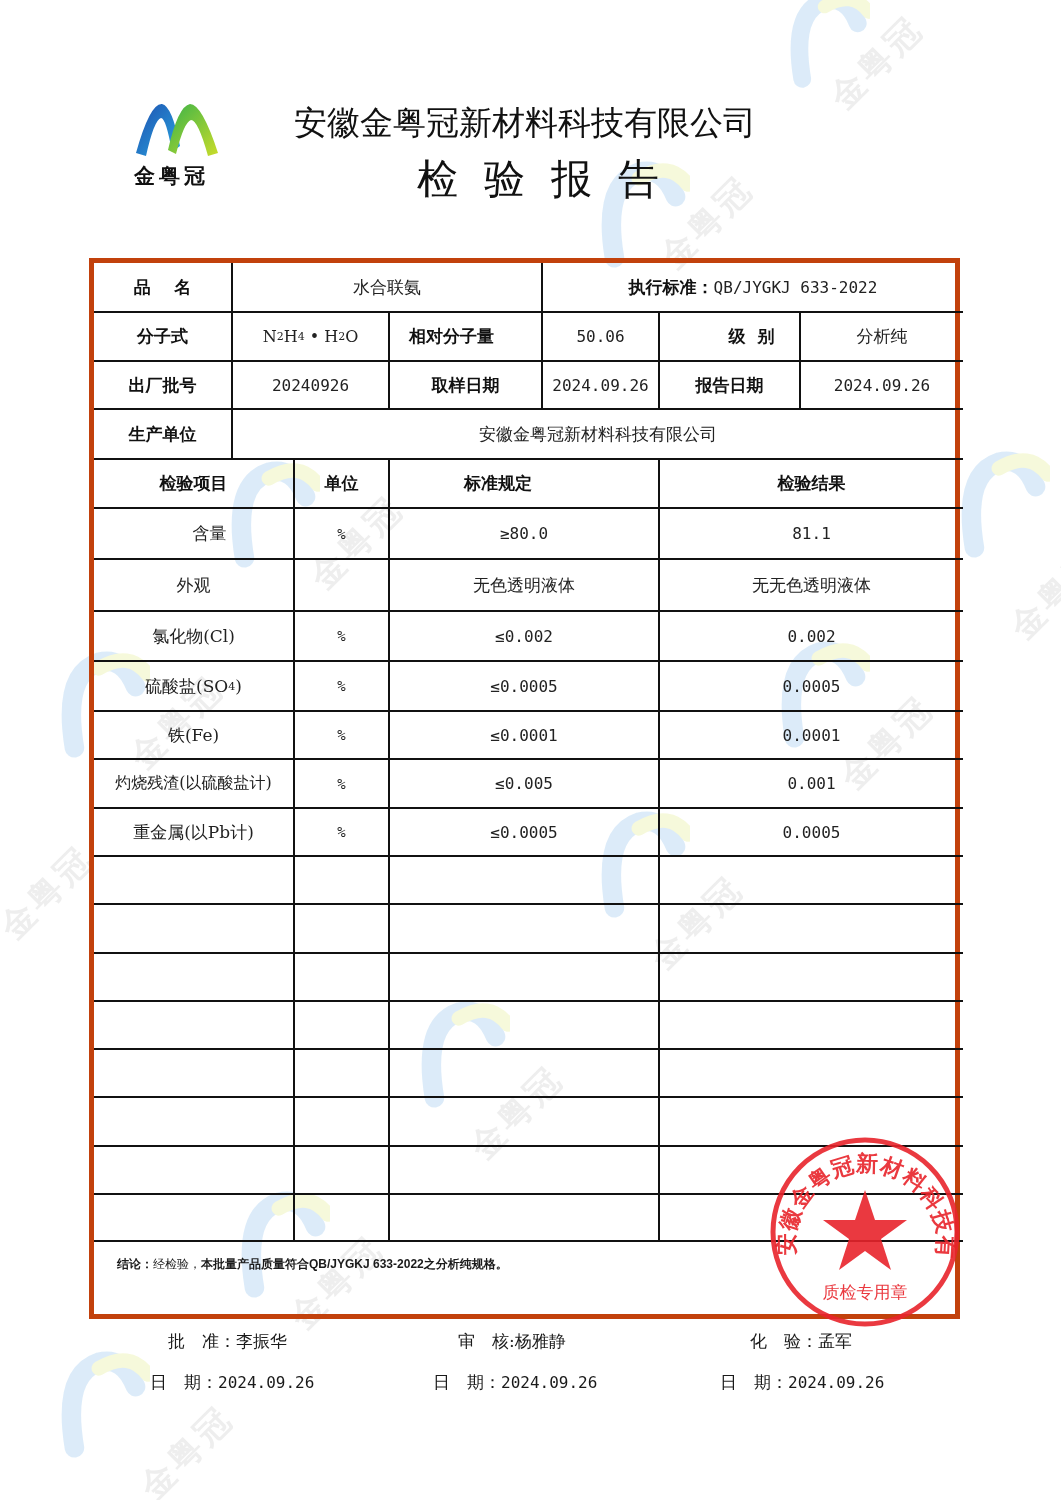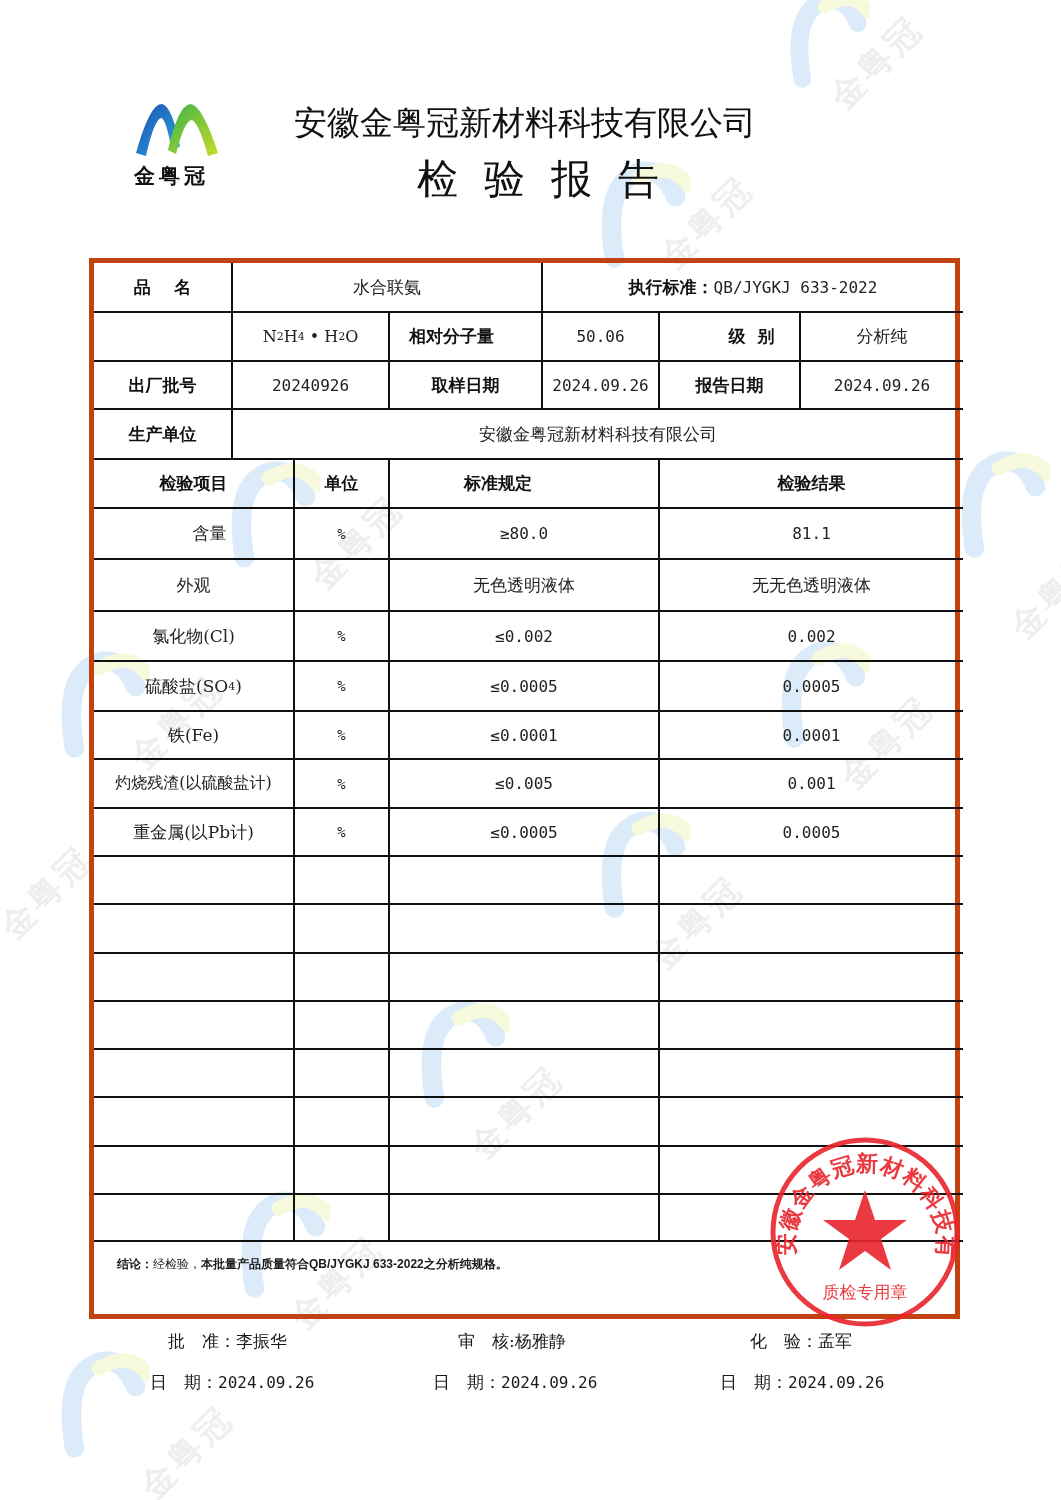--- a/index.html
+++ b/index.html
@@ -160,20 +160,21 @@
   <div class="vl" style="left:294px;top:195px;height:782px;"></div>
   <div class="vl" style="left:564px;top:195px;height:782px;"></div>
 
   <div class="cell bold" style="left:0;top:0;width:137px;height:48px;white-space:pre;">品    名</div>
   <div class="cell" style="left:139px;top:0;width:308px;height:48px;">水合联氨</div>
   <div class="cell" style="left:449px;top:0;width:420px;height:48px;">
     <span class="bold">执行标准：</span>
     <span class="mono">QB/JYGKJ 633-2022</span>
   </div>
 
+  <div class="cell bold" style="left:0;top:50px;width:137px;height:47px;">分子式</div>
   <div class="cell" style="left:139px;top:50px;width:155px;height:47px;font-size:16px;">
     <span>N</span>
       <sub>2</sub>
       <span>H</span>
       <sub>4</sub>
       <span style="white-space:pre"> • </span>
       <span>H</span>
       <sub>2</sub>
       <span>O</span>
   </div>

